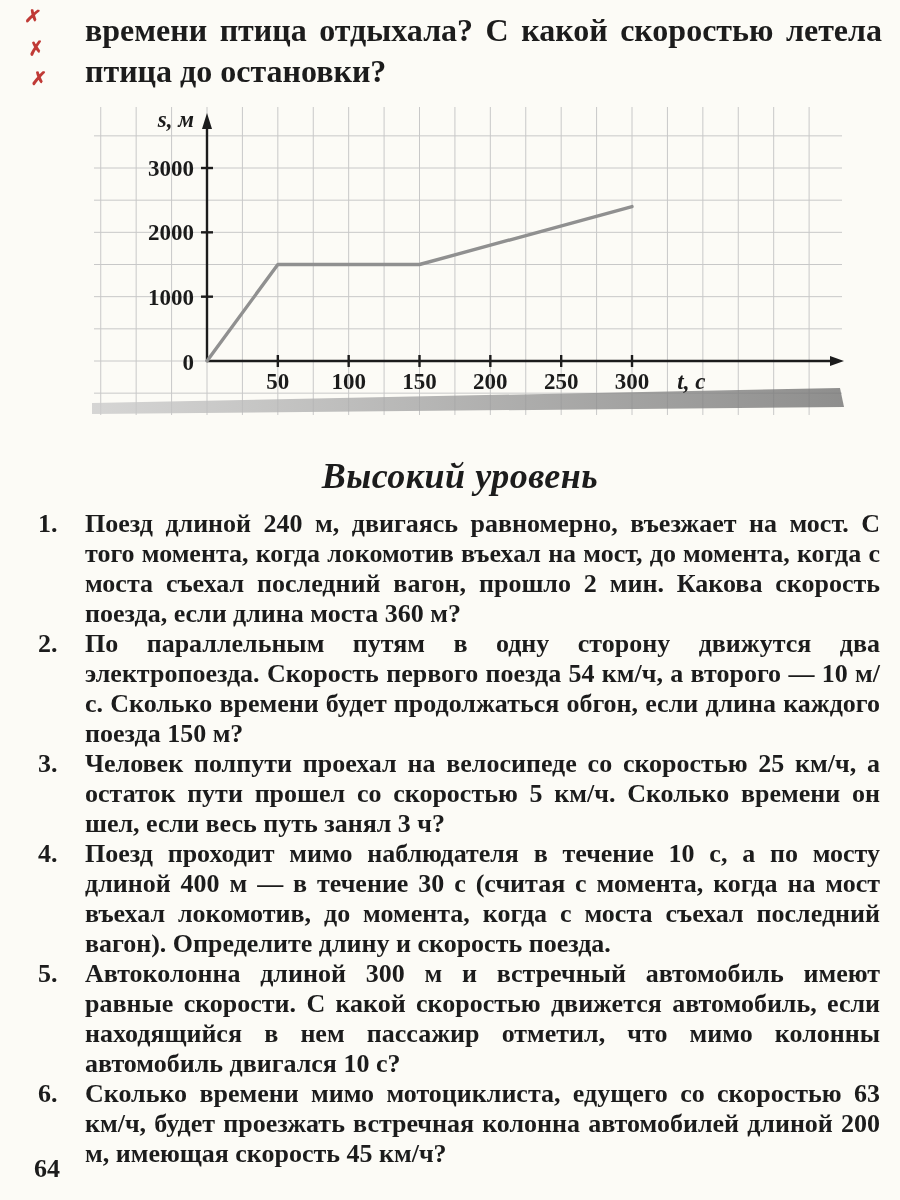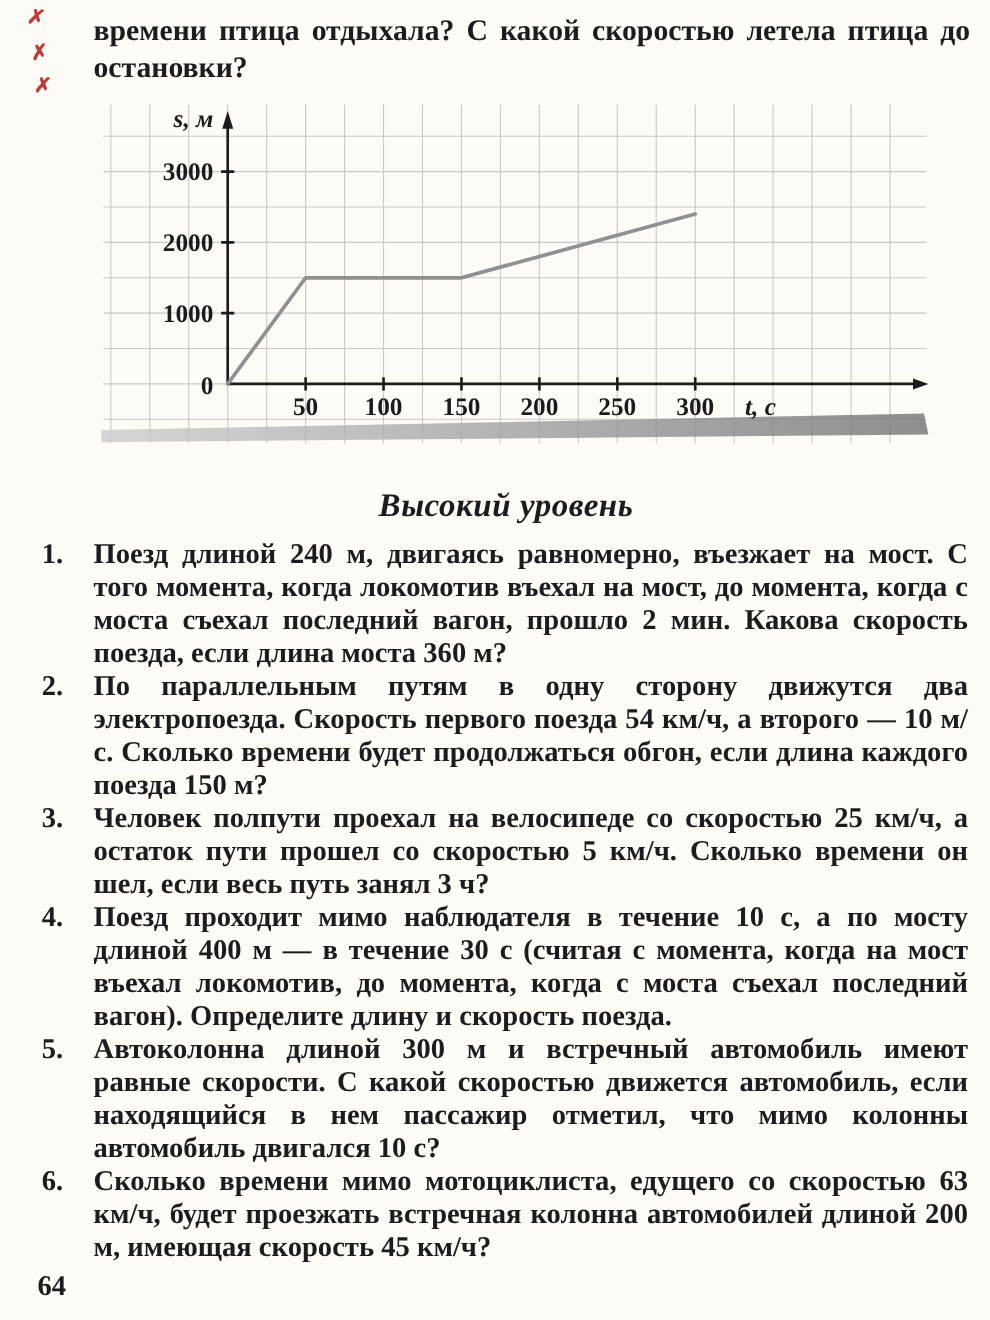--- a/index.html
+++ b/index.html
@@ -18,41 +18,41 @@
     font-weight:700;
     font-size:19px;
     line-height:1;
   }
   .edge-mark.m1{top:7px;left:25px;transform:rotate(10deg);}
   .edge-mark.m2{top:39px;left:28px;transform:rotate(-6deg);}
   .edge-mark.m3{top:69px;left:31px;transform:rotate(4deg);}
   .intro{
     margin:10px 18px 0 85px;
     font-weight:700;
-    font-size:27px;
+    font-size:32px;
     line-height:1.27;
     text-align:justify;
   }
   .chart{
     position:relative;
     margin:10px 0 0 92px;
     width:760px;height:322px;
   }
   #chart-svg text{
     font-family:"Liberation Serif", serif;
     font-weight:700;
     font-size:23px;
     fill:#1b1b1b;
   }
   #chart-svg text.axlbl{font-style:italic;}
   .section-title{
     margin:32px 0 12px 20px;
     font-weight:700;
     font-style:italic;
-    font-size:30px;
+    font-size:36px;
     text-align:center;
     letter-spacing:0.5px;
   }
   .problems{
     list-style:none;
     margin:0;
     padding:0 20px 0 85px;
   }
   .problem{
     position:relative;

